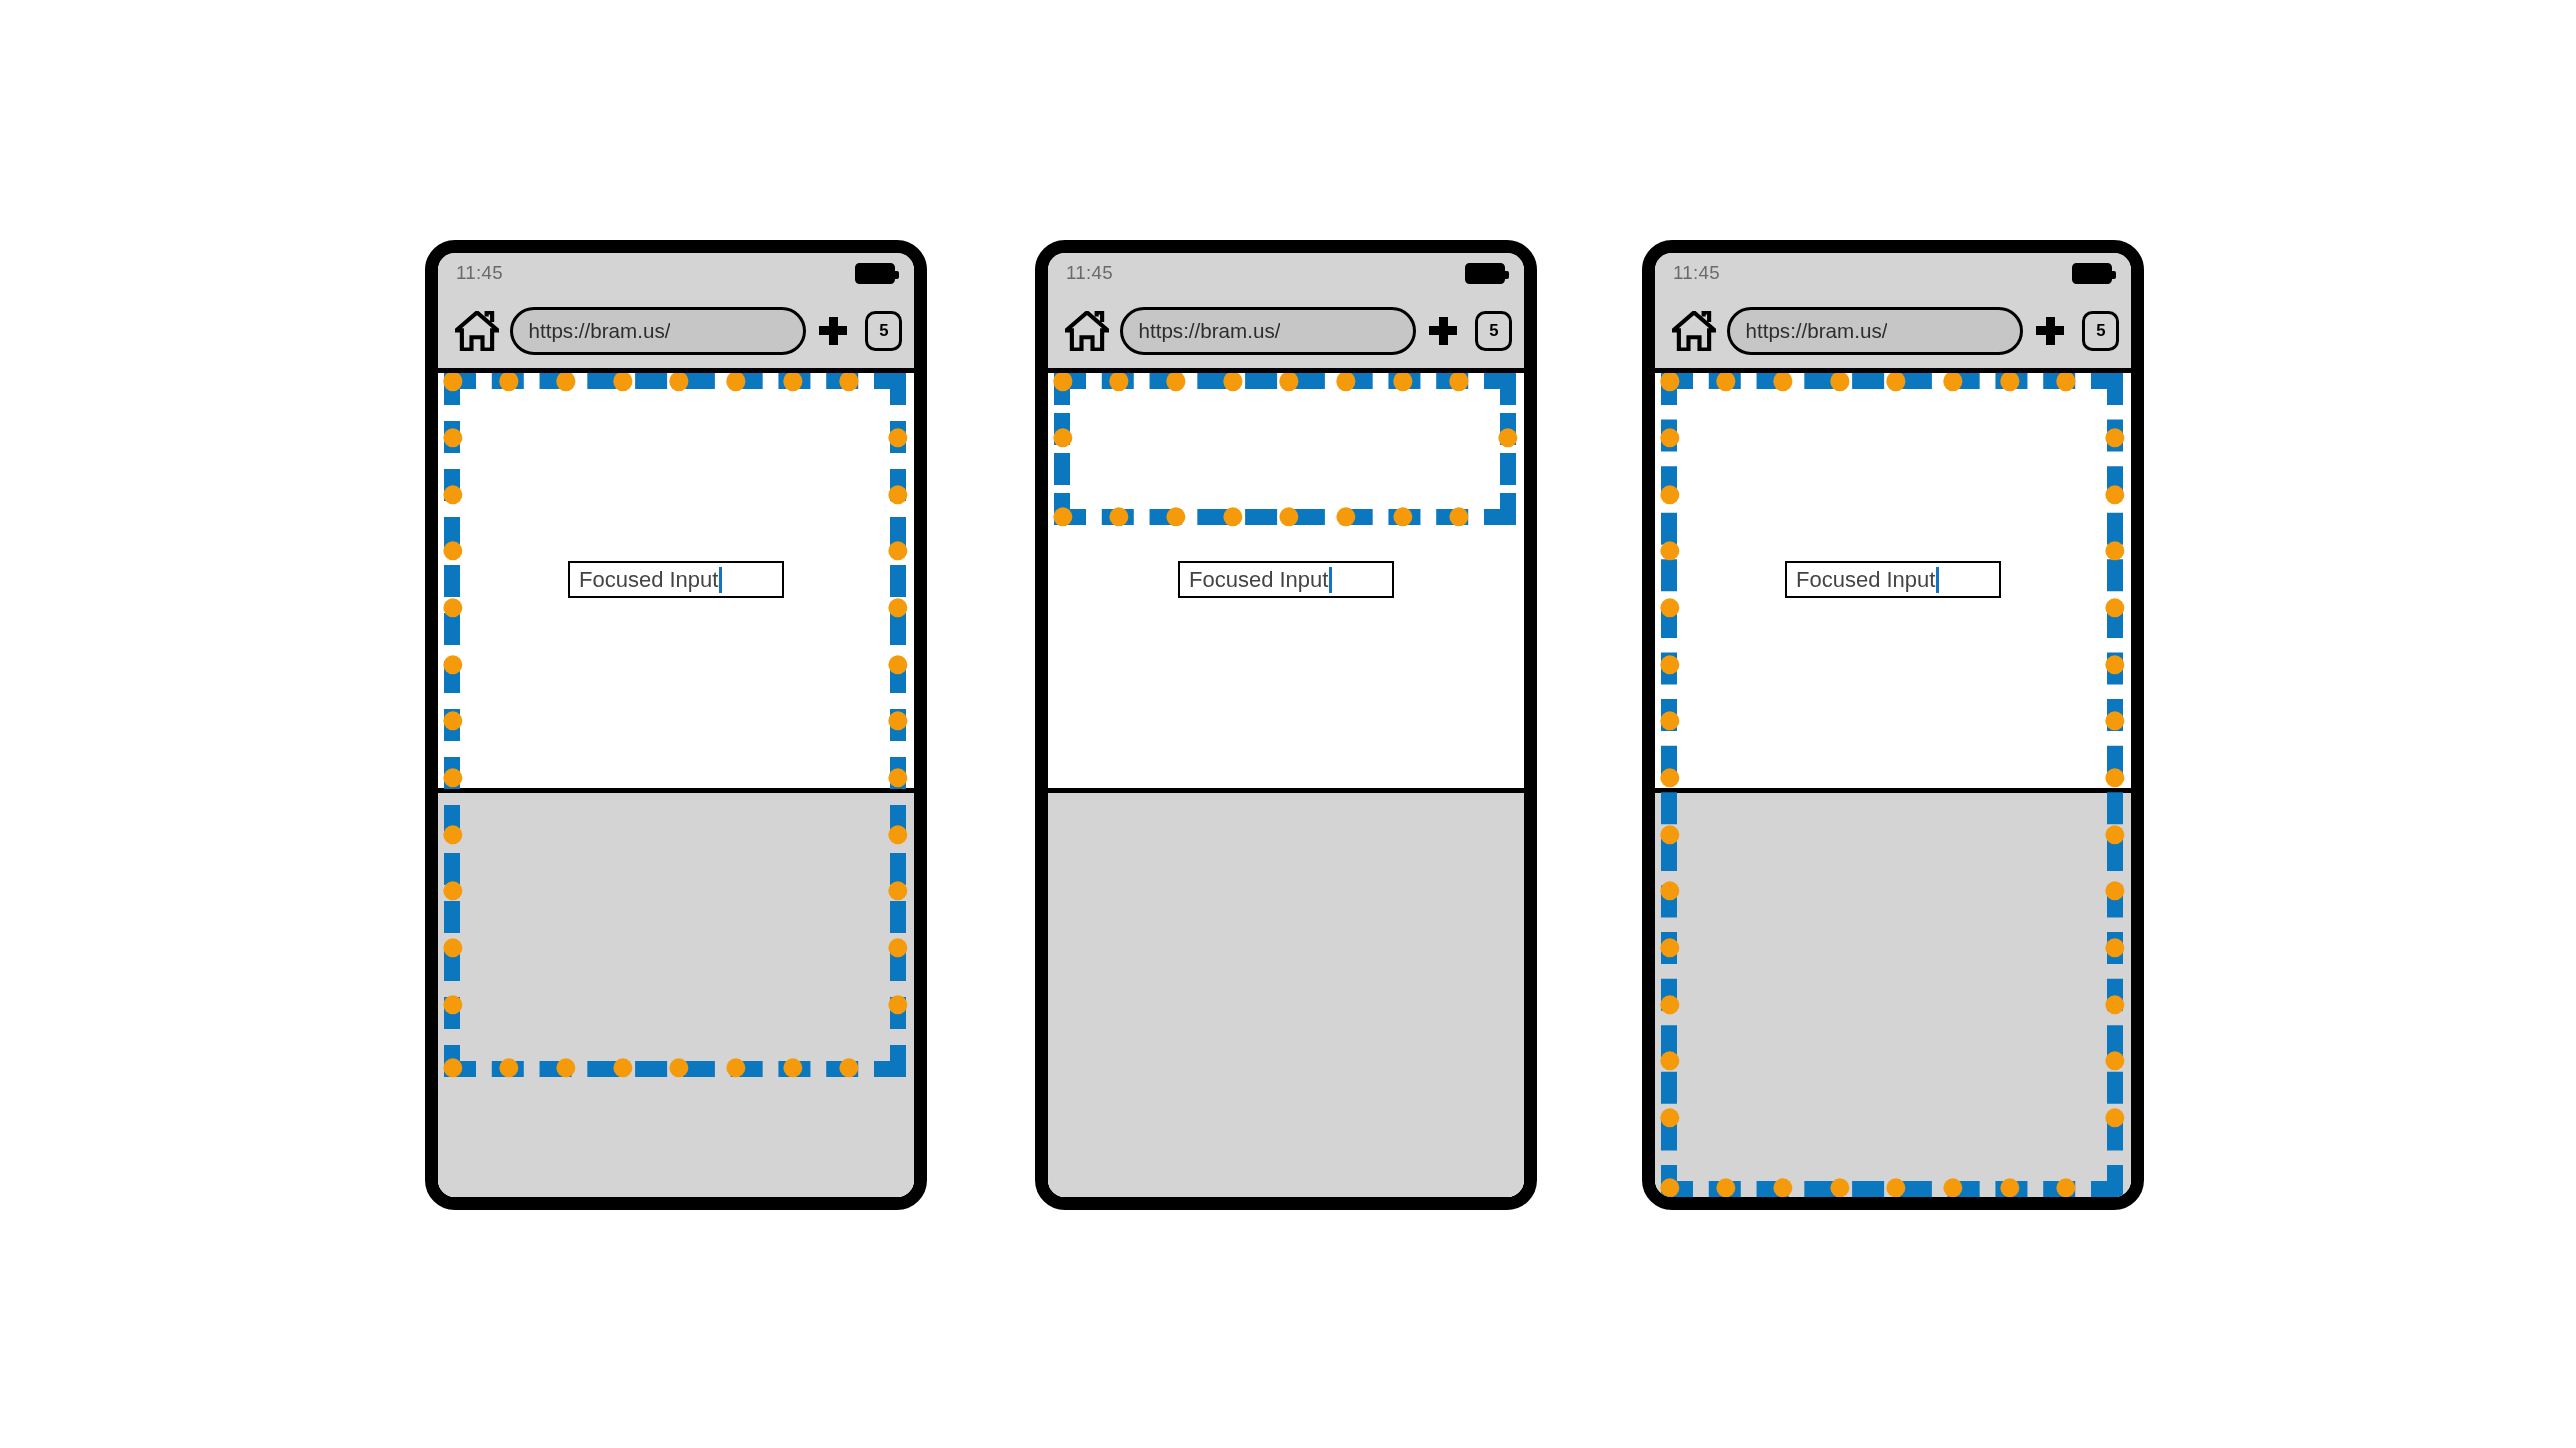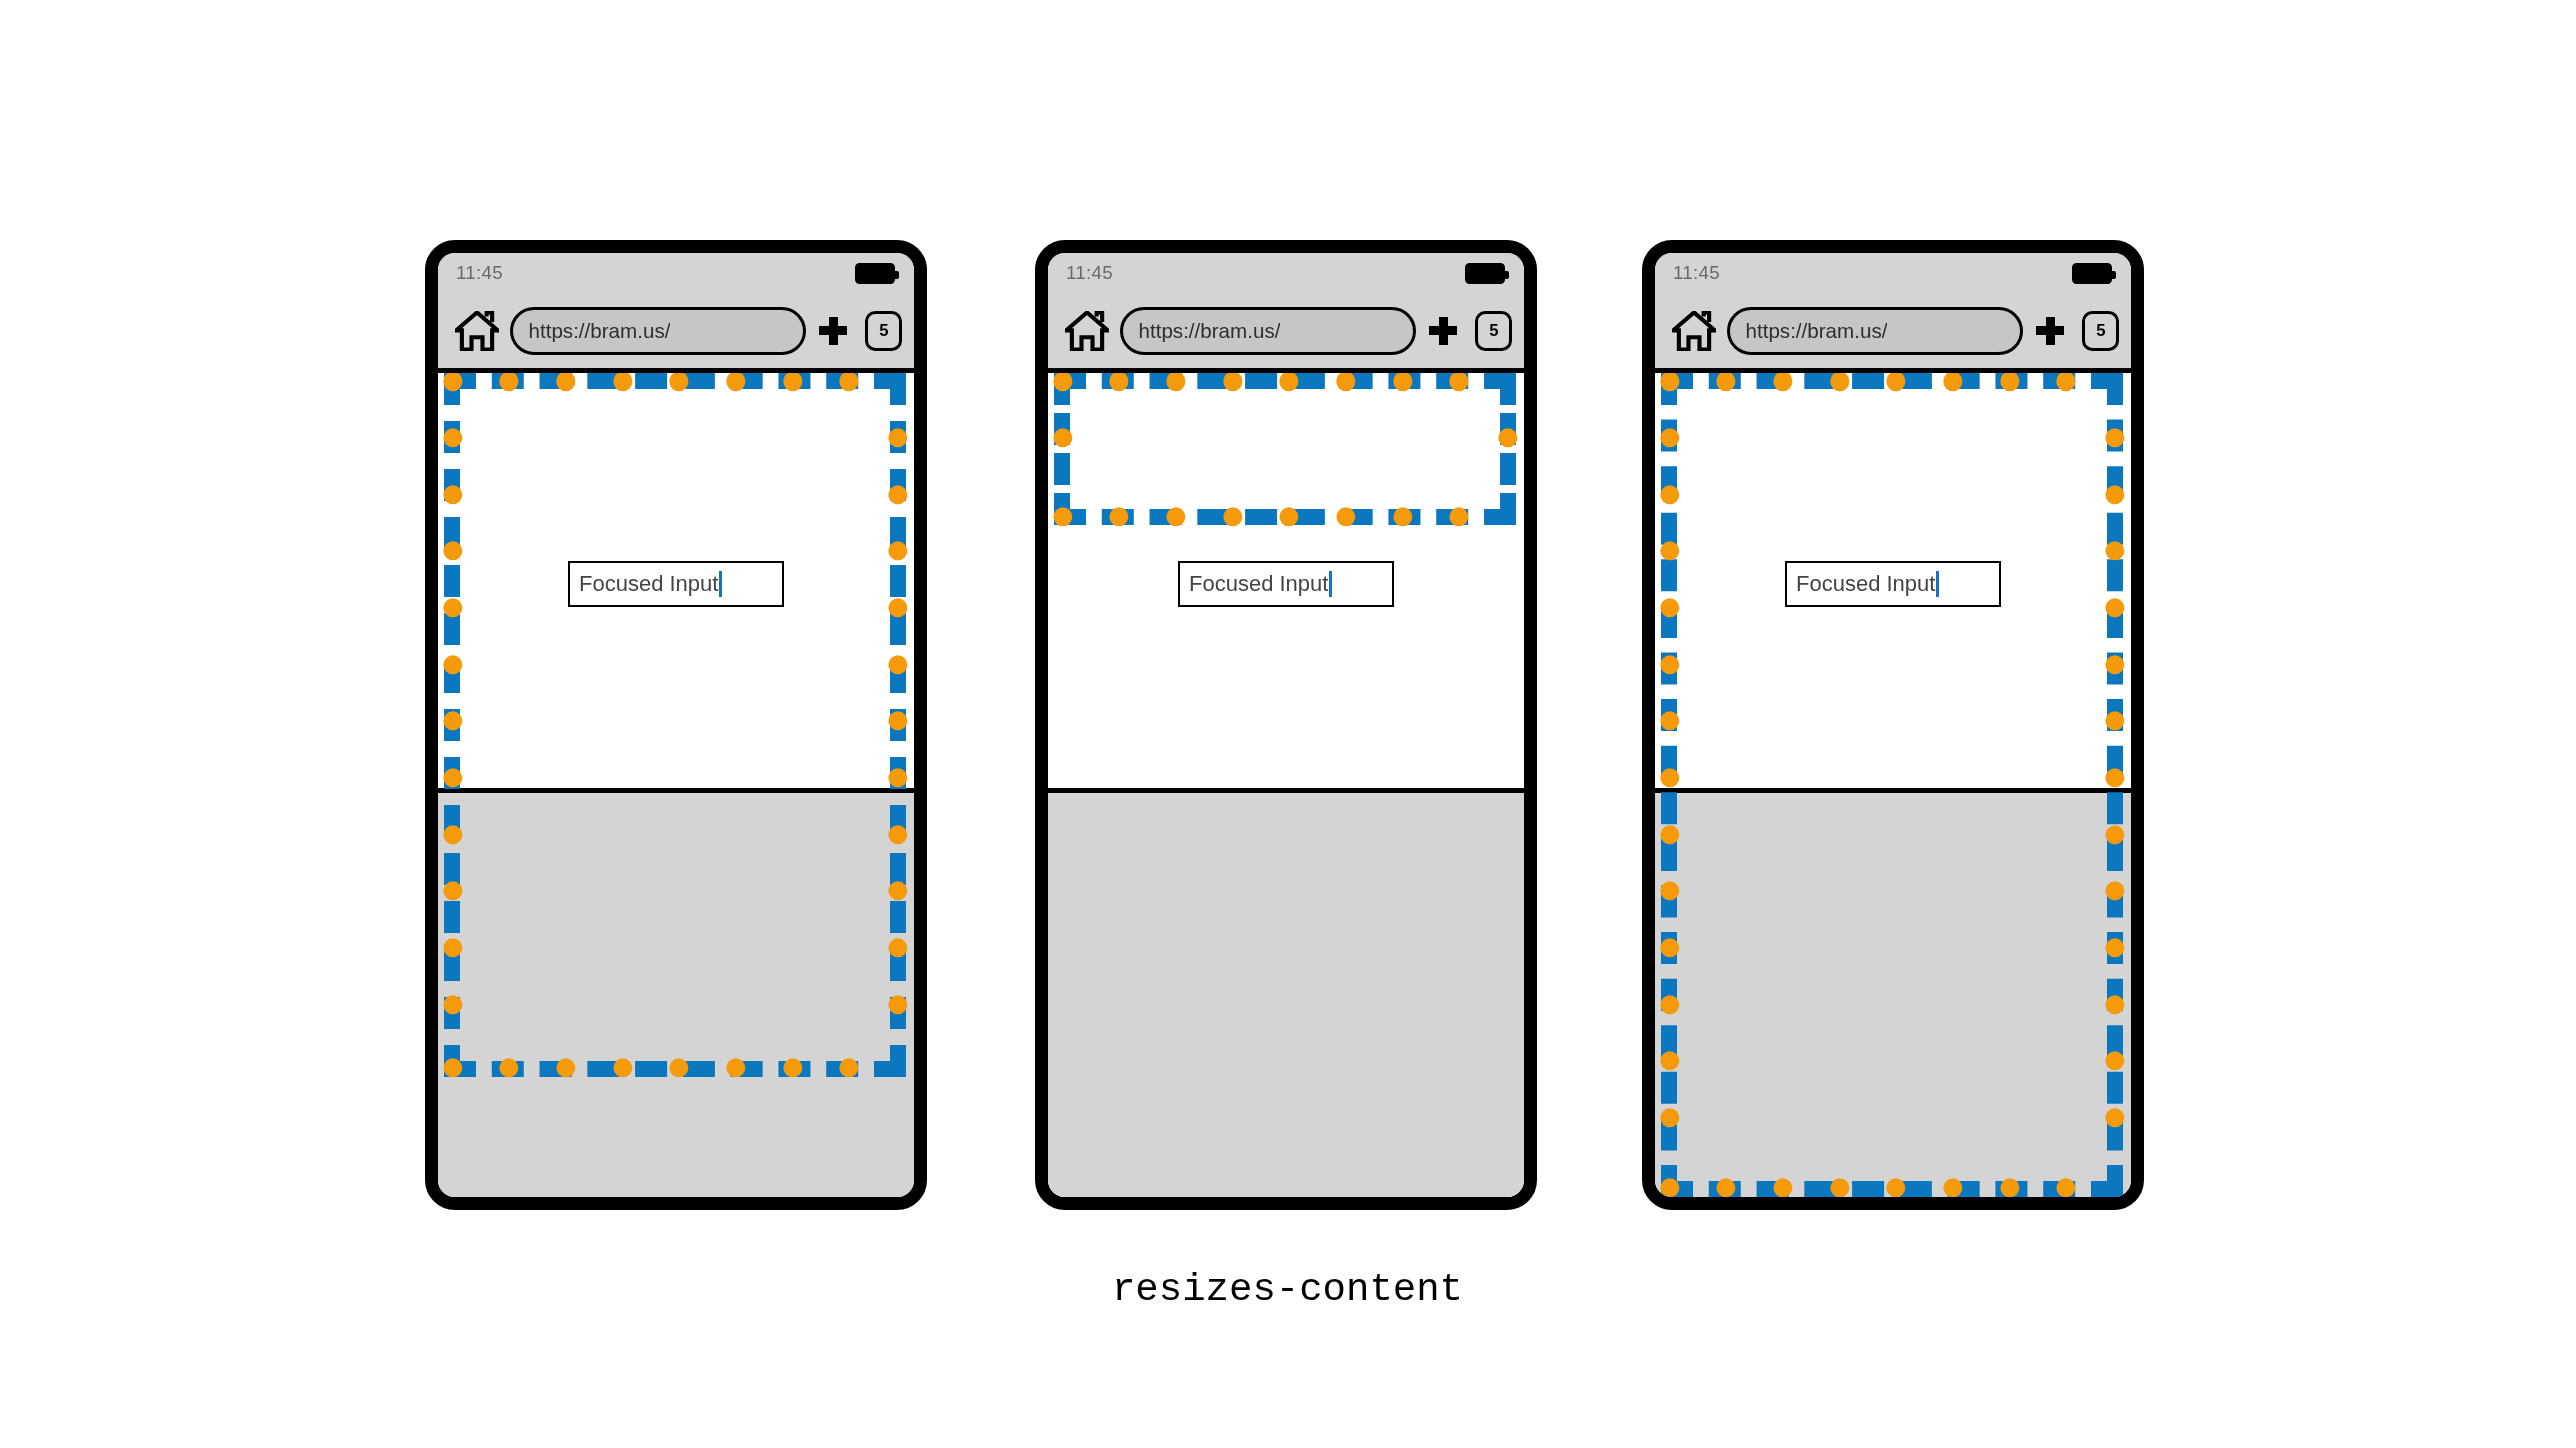--- a/index.html
+++ b/index.html
@@ -143,21 +143,21 @@
     text-align:center;
     font-family:"Liberation Mono",monospace;
     font-size:39px;
     color:#000000;
     white-space:nowrap;
   }
 
   
   .focus-input{
     position:absolute;
-    width:216px;height:46px;
+    width:216px;height:37px;
     border:2.6px solid #000;
     background:#ffffff;
     box-sizing:border-box;
     display:flex;align-items:center;
     z-index:15;
   }
   .focus-input .txt{
     padding-left:9px;
     font-size:22px;
     color:#444444;
@@ -357,15 +357,14 @@
           <div class="dot" style="left: 460px; top: 688px;"></div>
           <div class="dot" style="left: 15px; top: 745px;"></div>
           <div class="dot" style="left: 460px; top: 745px;"></div>
         </div>
         <div class="focus-input" style="left: 130px; top: 188px;">
           <span class="txt">Focused Input</span>
           <span class="caret"></span>
         </div>
       </div>
     </div>
-    <div class="caption" style="left: 901px; top: 1268px; width: 773px;">resizes-content</div>
   </div>
 
 
 </body></html>

